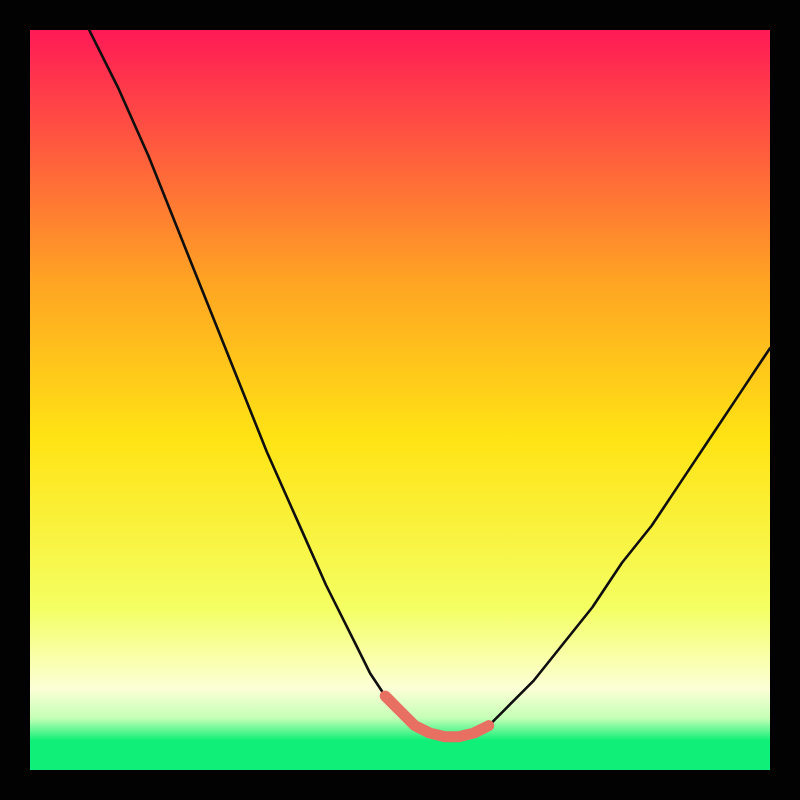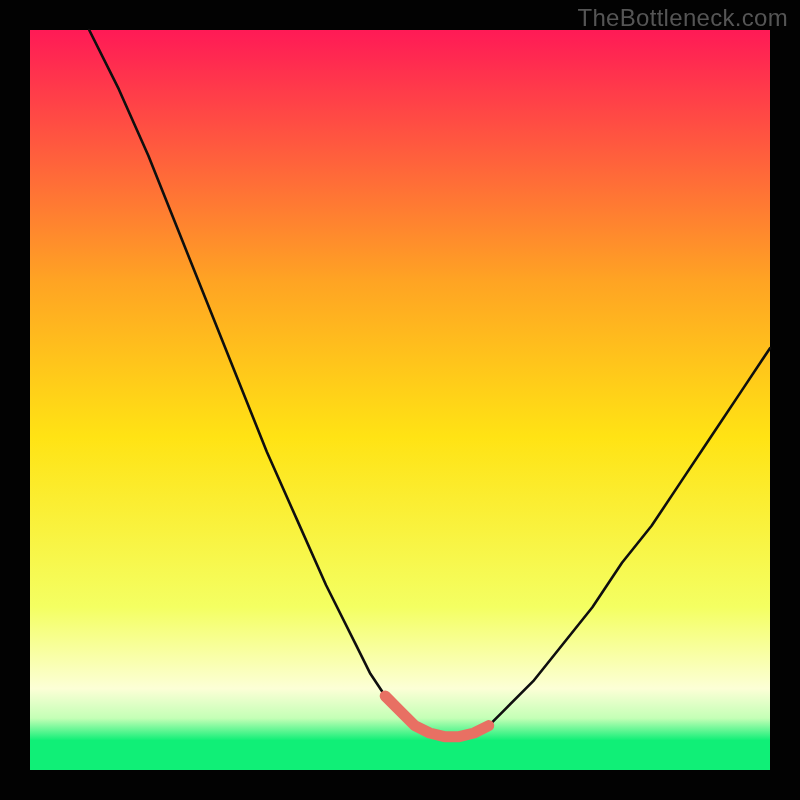--- a/index.html
+++ b/index.html
@@ -33,21 +33,20 @@
     width: 800px;
     height: 800px;
     display: block;
   }
 </style>
 </head>
 <body>
 
 <div class="frame">
 
-  <div class="watermark">TheBottleneck.com</div>
 
   <svg class="plot" viewBox="0 0 800 800" preserveAspectRatio="none">
     <defs>
       <linearGradient id="bgGrad" x1="0" y1="0" x2="0" y2="1">
           <stop offset="0%" stop-color="#ff1a56"></stop>
           <stop offset="34%" stop-color="#ffa423"></stop>
           <stop offset="55%" stop-color="#ffe314"></stop>
           <stop offset="78%" stop-color="#f4ff62"></stop>
           <stop offset="89%" stop-color="#fcffd6"></stop>
           <stop offset="93%" stop-color="#c4ffb6"></stop>

